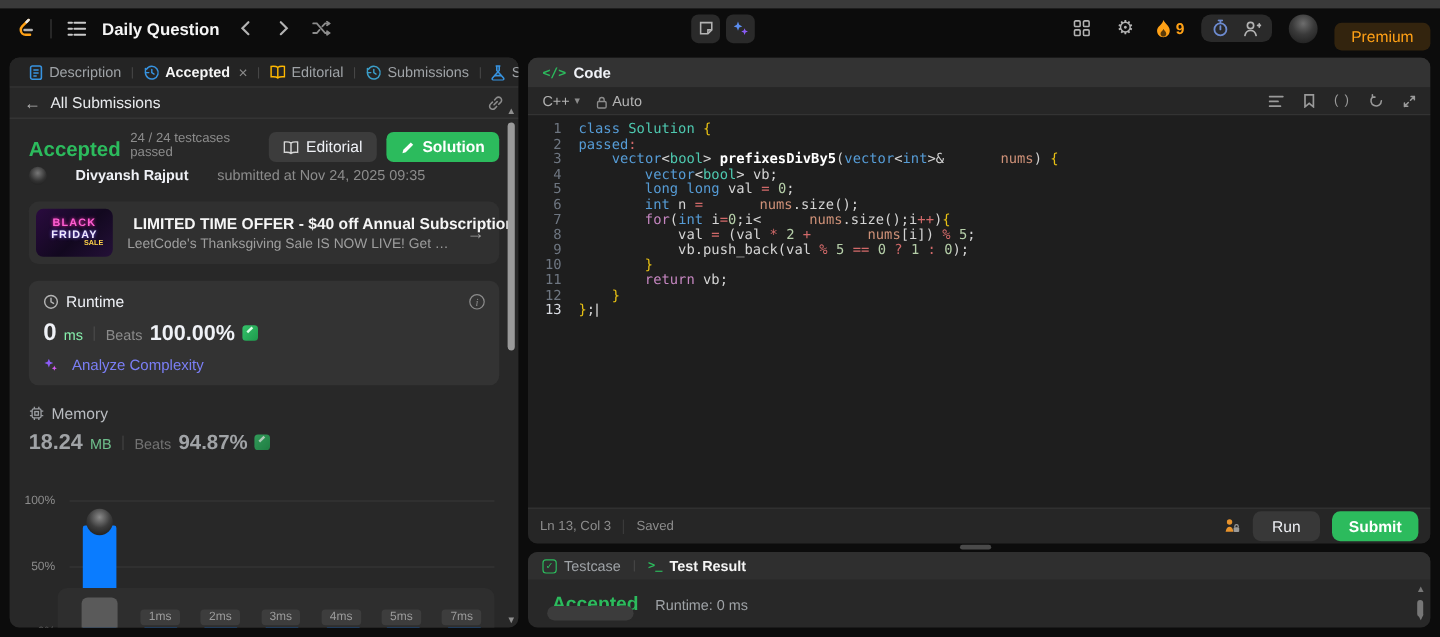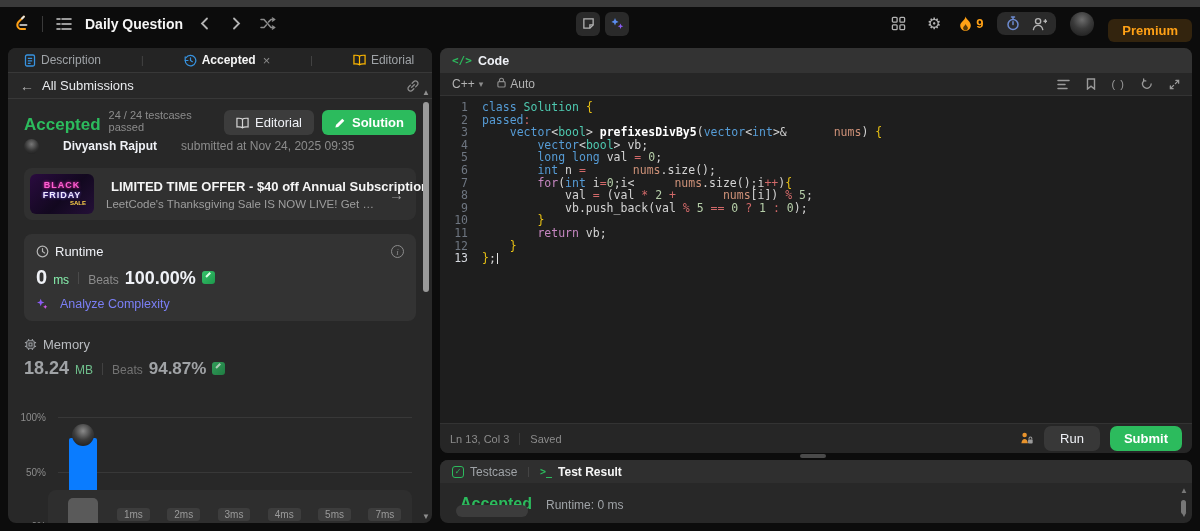--- a/index.html
+++ b/index.html
@@ -13,21 +13,21 @@
   .tb-center { position:absolute; left:576px; display:flex; gap:5px; }
   .tb-right { position:absolute; right:8px; display:flex; align-items:center; gap:14px; }
   .tb-divider { width:1px; height:16px; background:#3a3a3a; }
   .nav-title { font-size:14px; font-weight:bold; color:#f5f5f5; }
   .tb-iconbtn { display:flex; align-items:center; justify-content:center; width:22px; height:22px; color:#b3b3b3; cursor:pointer; }
   .tb-sq-btn { width:24px; height:24px; background:#2a2a2a; border-radius:6px; display:flex; align-items:center; justify-content:center; }
   .streak { display:flex; align-items:center; gap:4px; }
   .streak-count { color:#ffa116; font-size:13px; font-weight:bold; }
   .tool-pill { display:flex; align-items:center; gap:12px; background:#2a2a2a; border-radius:8px; padding:4px 9px; }
   .avatar { width:24px; height:24px; border-radius:50%; background:radial-gradient(circle at 50% 32%, #6d6d6d 0%, #3a3a3a 45%, #181818 100%); }
-  .premium-btn { background:rgba(255,161,22,.16); color:#ffa116; font-size:13px; font-weight:bold; padding:4px 14px; border-radius:6px;margin-top:14px; }
+  .premium-btn { background:rgba(255,161,22,.16); color:#ffa116; font-size:13px; font-weight:normal; padding:4px 14px; border-radius:6px;margin-top:14px; }
   .gear-glyph { font-size:16px; color:#b3b3b3; line-height:1; }
 
   
   .left-panel { position:absolute; left:8px; top:48px; width:424px; height:475px; background:#282828; border-radius:8px; overflow:hidden; }
   .code-panel { position:absolute; left:440px; top:48px; width:752px; height:405px; background:#1e1e1e; border-radius:8px; display:flex; flex-direction:column; overflow:hidden; }
   .console-panel { position:absolute; left:440px; top:460px; width:752px; height:63px; background:#282828; border-radius:8px; overflow:hidden; }
   .drag-handle-h { position:absolute; left:800px; top:454px; width:26px; height:4px; border-radius:2px; background:#4a4a4a; }
 
   
   .tabstrip { height:25px; background:#242424; border-bottom:1px solid #383838; display:flex; align-items:center; padding:0 8px; }
@@ -113,21 +113,21 @@
   .lp-scroll-thumb { position:absolute; top:0px; left:2px; width:6px; height:190px; background:#9a9a9a; border-radius:4px; }
   .lp-scroll-down { position:absolute; bottom:0; left:1px; color:#8f8f8f; font-size:8px; }
 
   
   .code-header { height:25px; background:#333333; display:flex; align-items:center; padding:0 12px; gap:6px; flex:none; }
   .code-logo { font-family:"DejaVu Sans Mono", monospace; font-size:11px; font-weight:bold; color:#2cbb5d; }
   .code-title { font-size:12.5px; font-weight:bold; color:#eff1f6; }
   .code-toolbar { height:23px; background:#262626; border-bottom:1px solid #333; display:flex; align-items:center; padding:0 12px; gap:8px; flex:none; }
   .lang-btn { display:flex; align-items:center; gap:4px; color:#b3b3b3; font-size:12px; cursor:pointer; }
   .chev-down { font-size:9px; color:#8c8c8c; }
-  .auto-btn { display:flex; align-items:flex-start; gap:4px; color:#b3b3b3; font-size:12px; margin-left:6px; cursor:pointer; }
+  .auto-btn { display:flex; align-items:flex-end; gap:4px; color:#b3b3b3; font-size:12px; margin-left:6px; cursor:pointer; }
   .ct-right { margin-left:auto; display:flex; align-items:center; gap:16px; color:#9a9a9a; }
   .ct-right .brackets { font-size:11px; letter-spacing:1px; }
   .code-body { flex:1; padding-top:5px; font-family:"DejaVu Sans Mono", monospace; font-size:11.5px; line-height:12.6px; overflow:hidden; }
   .code-row { display:flex; white-space:pre; }
   .gutter { width:28px; text-align:right; color:#6e7681; flex:none; margin-right:14px; }
   .gutter.active { color:#d7dae0; }
   .code-text { color:#d4d4d4; }
   .tk-kw { color:#569cd6; }
   .tk-type { color:#4ec9b0; }
   .tk-ctrl { color:#c586c0; }
@@ -259,21 +259,21 @@
           </svg>
       </span>
     </span>
     <span class="avatar"></span>
     <span class="premium-btn">Premium</span>
   </div>
 </div>
 
 <div class="left-panel">
   <div class="tabstrip">
-    <div id="left-tabs" style="display:flex;align-items:center;height:100%;gap:32px;">
+    <div id="left-tabs" style="display:flex;align-items:center;height:100%;">
         <div class="ltab">
           <span>
             <svg width="12" height="13" viewBox="0 0 12 13">
               <g fill="none" stroke="#3793e0" stroke-width="1.3">
                 <rect x="1.5" y="1" width="9" height="11" rx="1.5"></rect>
                 <path d="M3.8 4.3h4.4M3.8 6.8h4.4M3.8 9.3h2.8"></path>
               </g>
             </svg>
           </span>
           <span class="ltab-label">Description</span>

